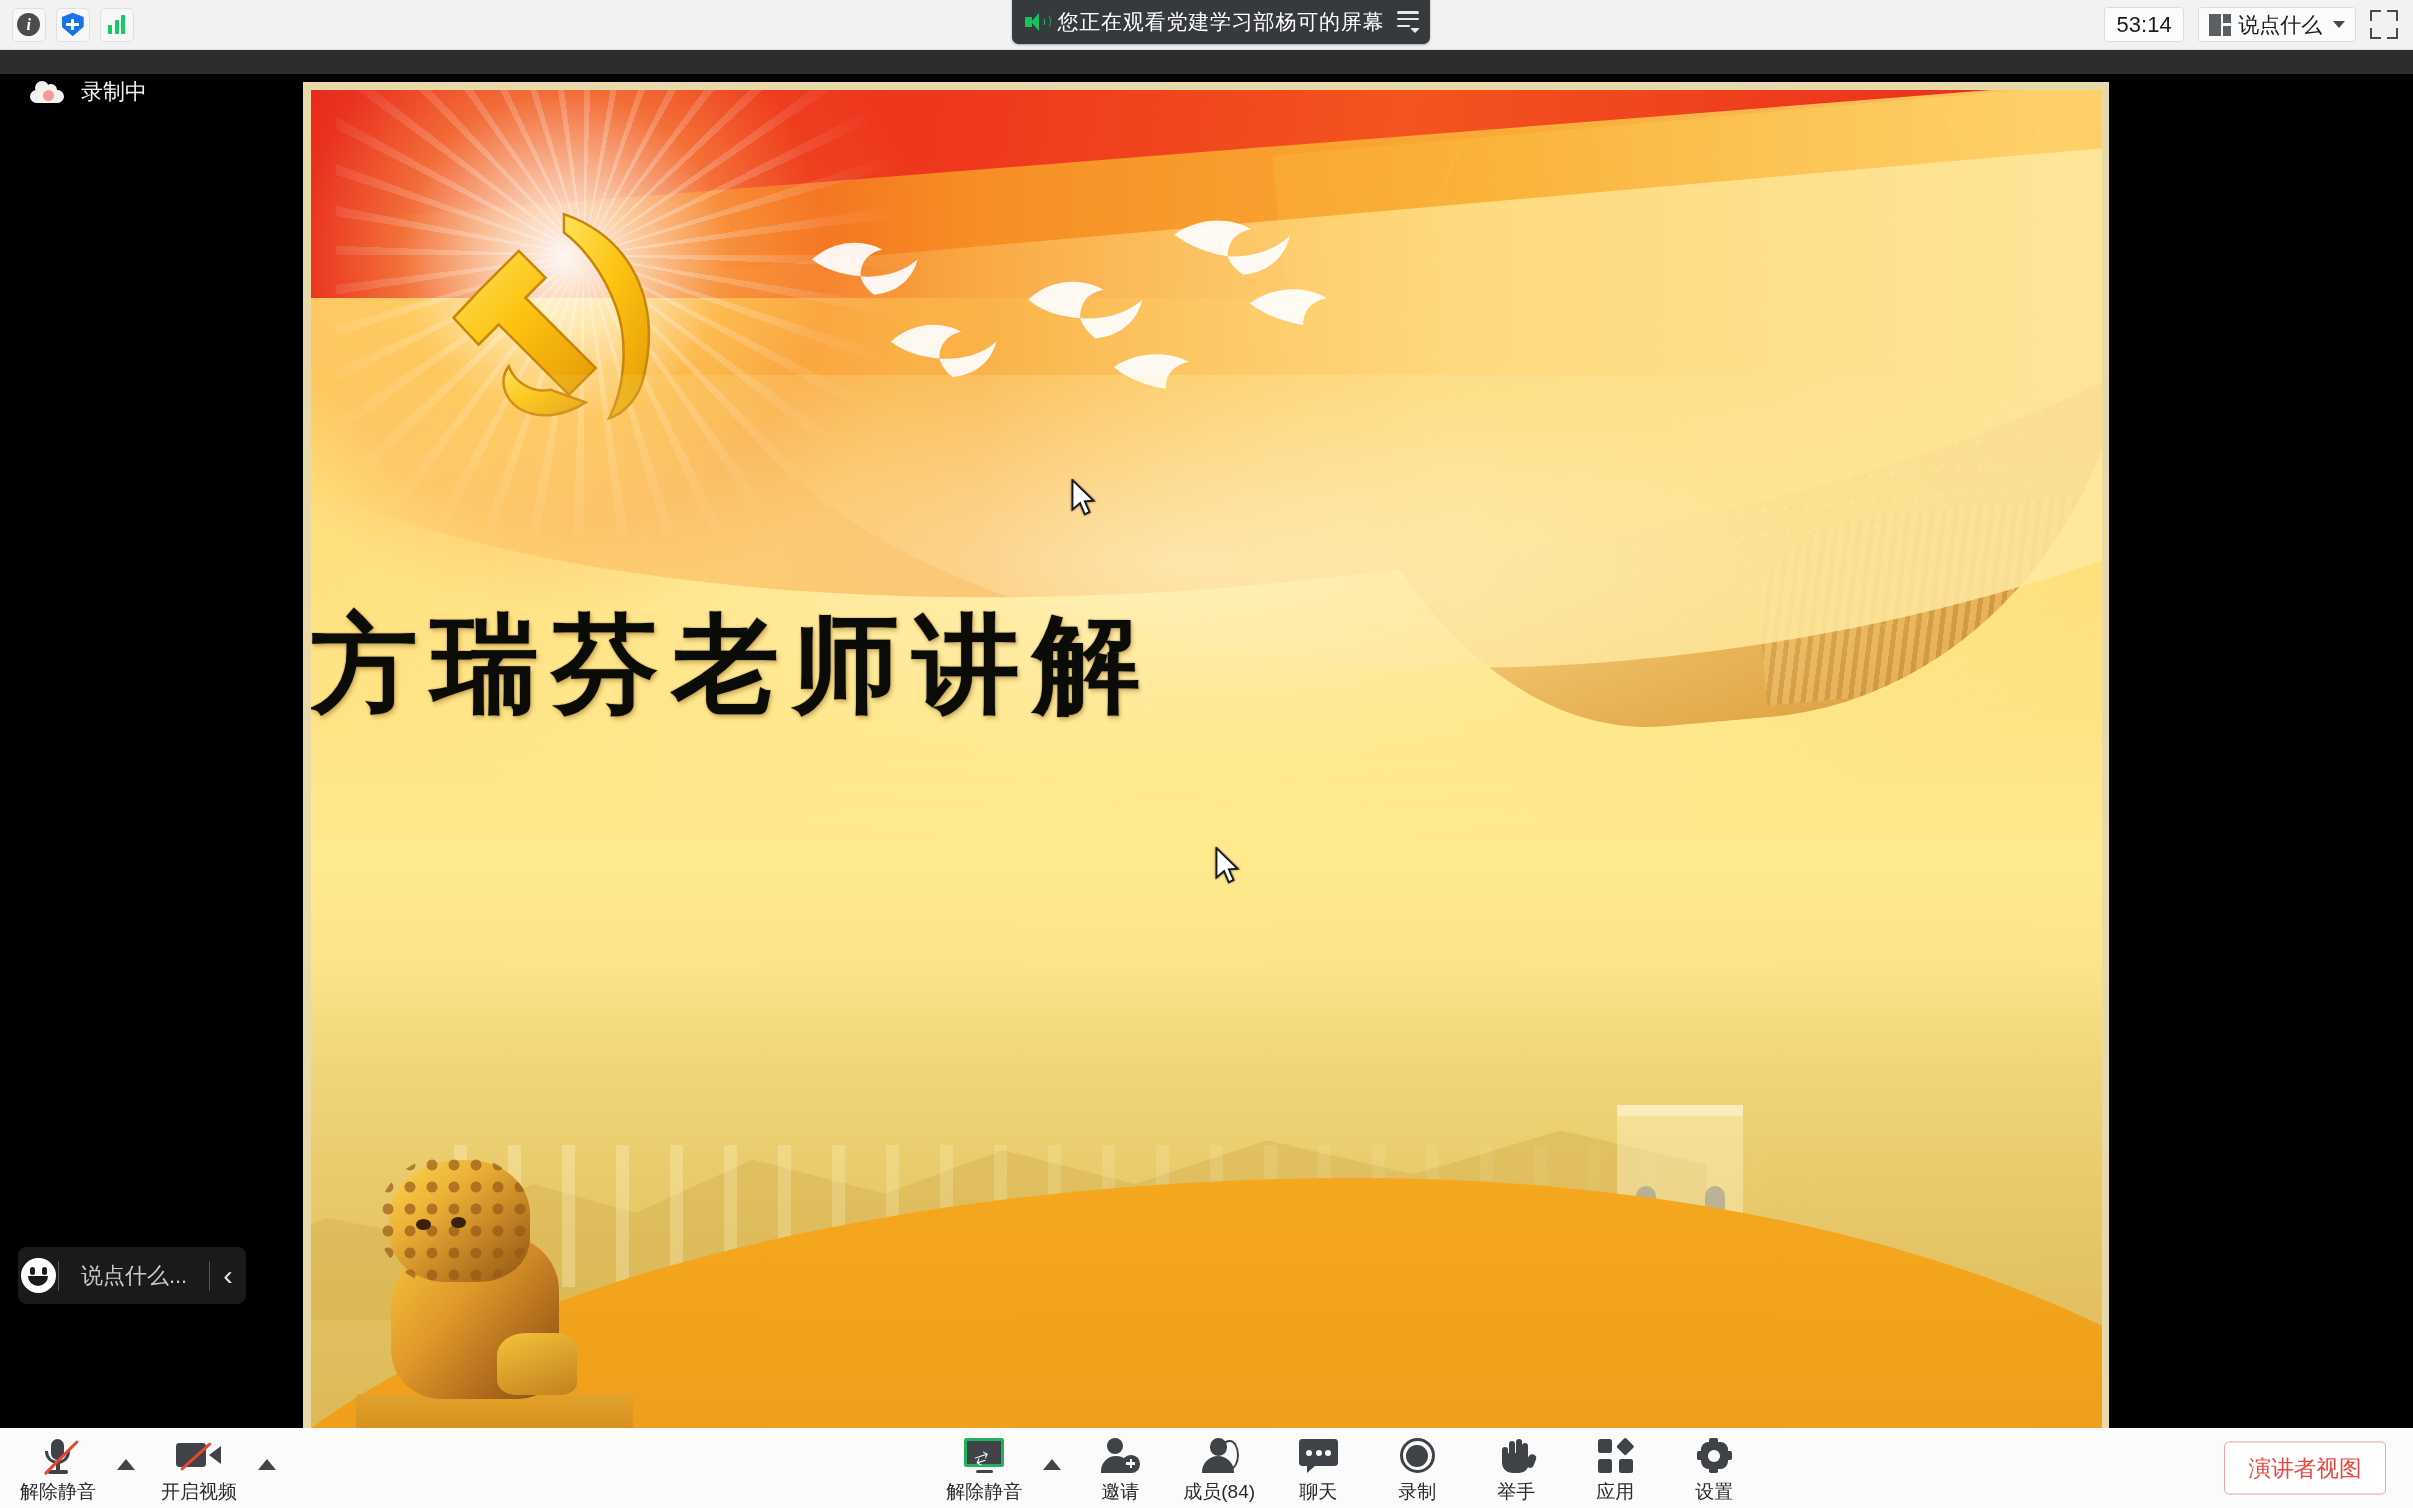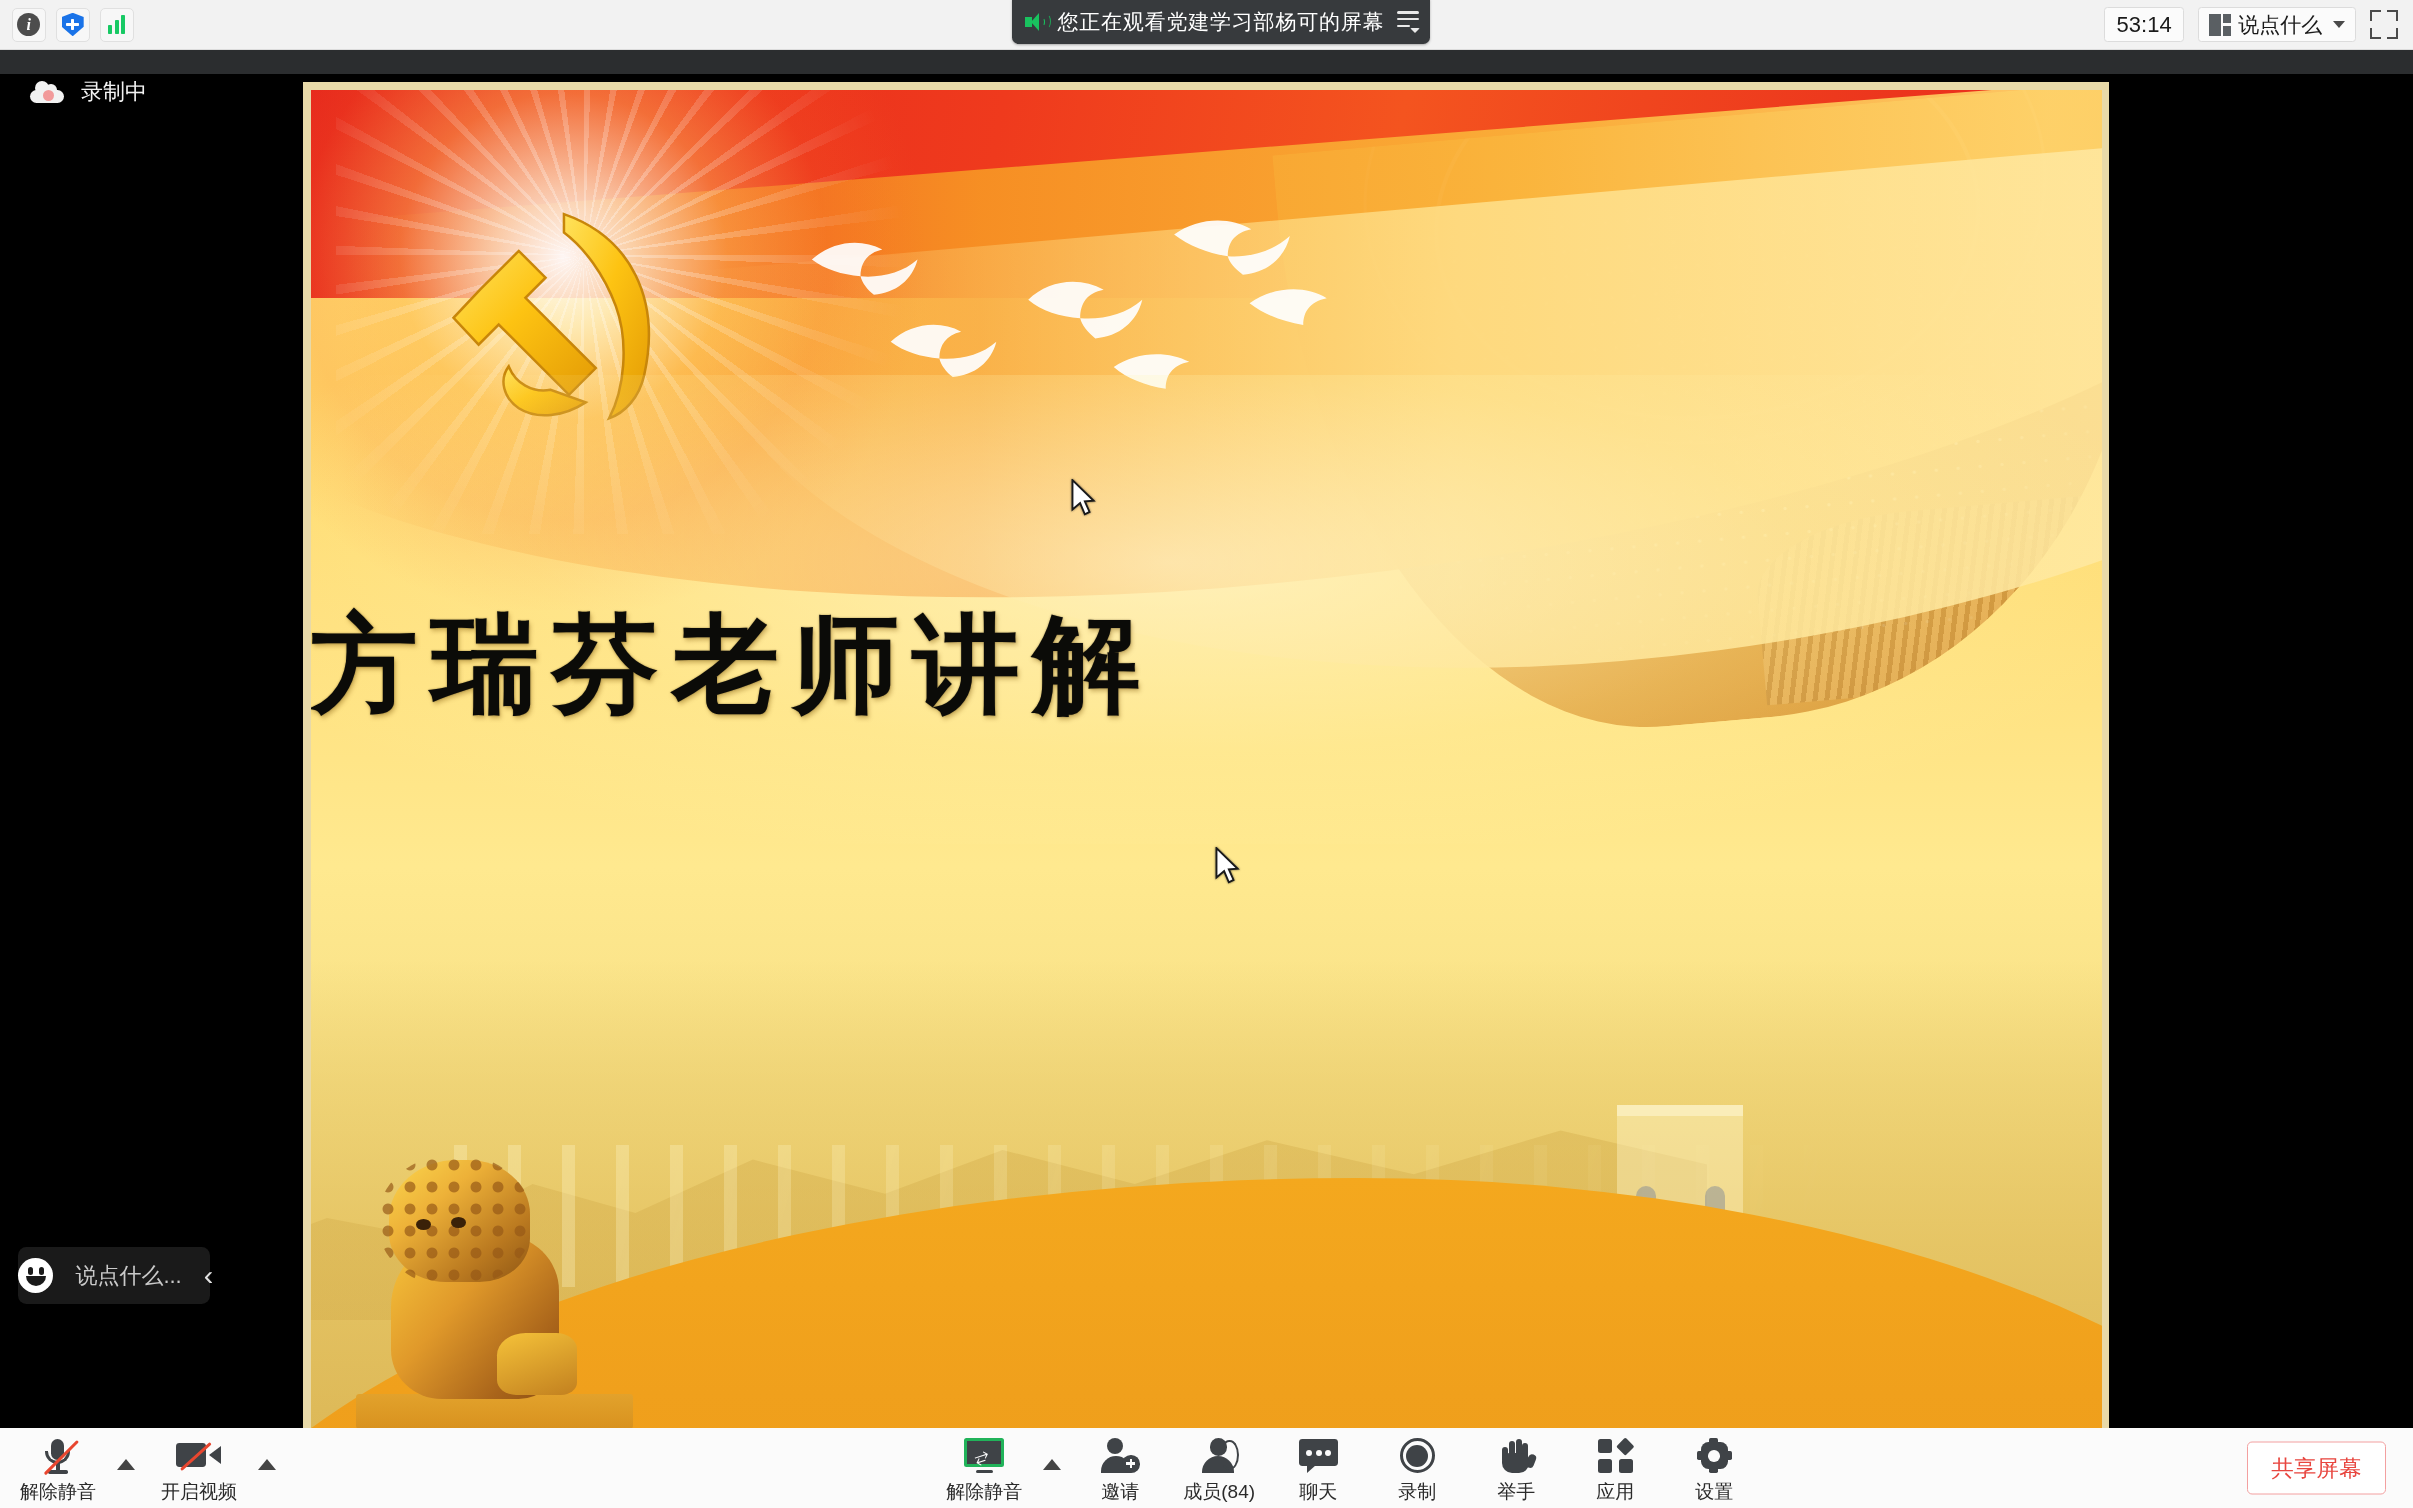--- a/index.html
+++ b/index.html
@@ -657,21 +657,21 @@
         </svg>
       </div>
       <div class="cursor" style="left:903px;top:757px;">
         <svg width="28.5" height="40" viewBox="0 0 24 34">
           <path d="M2 1 L2 26 L8.5 20.5 L12.5 30 L16.5 28 L12.5 19 L20 18.5 Z" fill="#ffffff" stroke="#1a1a1a" stroke-width="1.6"></path>
         </svg>
       </div>
     </div>
   </div>
 
-  <div class="chatbar" style="width:192px;">
+  <div class="chatbar" style="width:228px;">
     <div class="chat-emoji">
       <div class="smiley">
         <span class="e1"></span>
           <span class="e2"></span>
           <span class="m"></span>
       </div>
     </div>
     <div class="chat-div"></div>
     <div class="chat-input">说点什么...</div>
     <div class="chat-div"></div>
@@ -809,17 +809,17 @@
               <span class="t t4"></span>
             <span class="hole"></span>
           </span>
         </span>
         <span class="lb">设置</span>
       </div>
     </div>
 
     <div class="spacer-flex"></div>
 
-    <div class="leave-btn">共享屏幕</div>
+    <div class="leave-btn">演讲者视图</div>
   </div>
 
 </div>
 
 
 </body></html>

